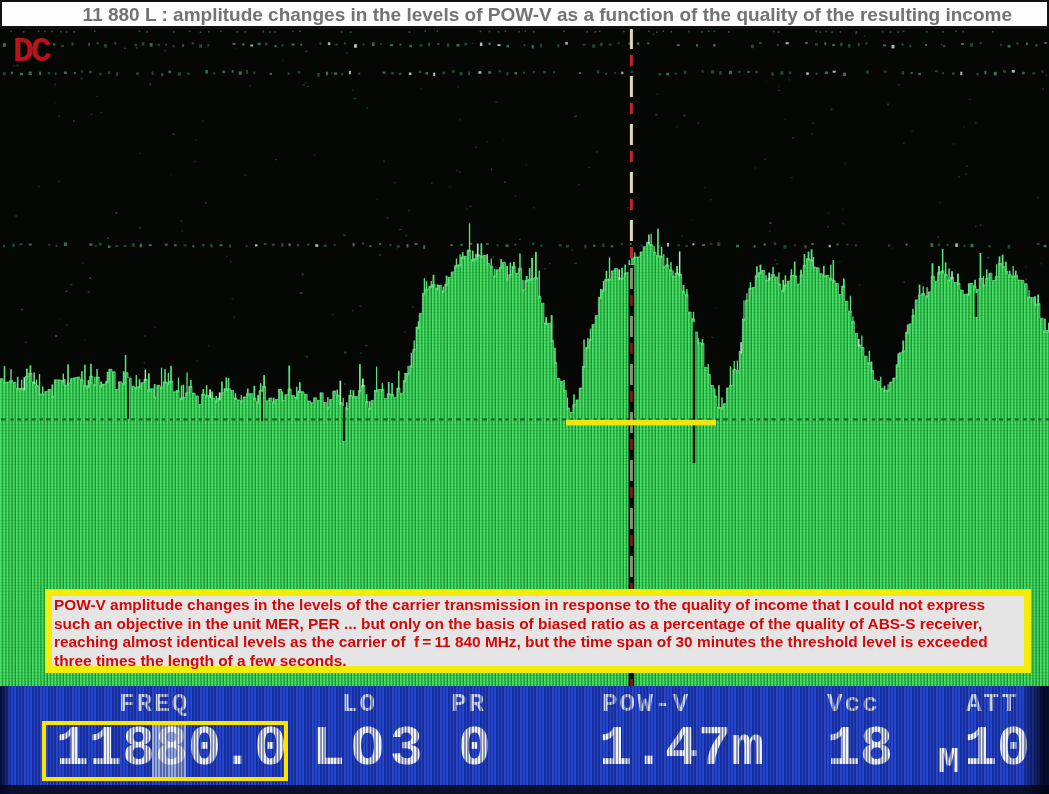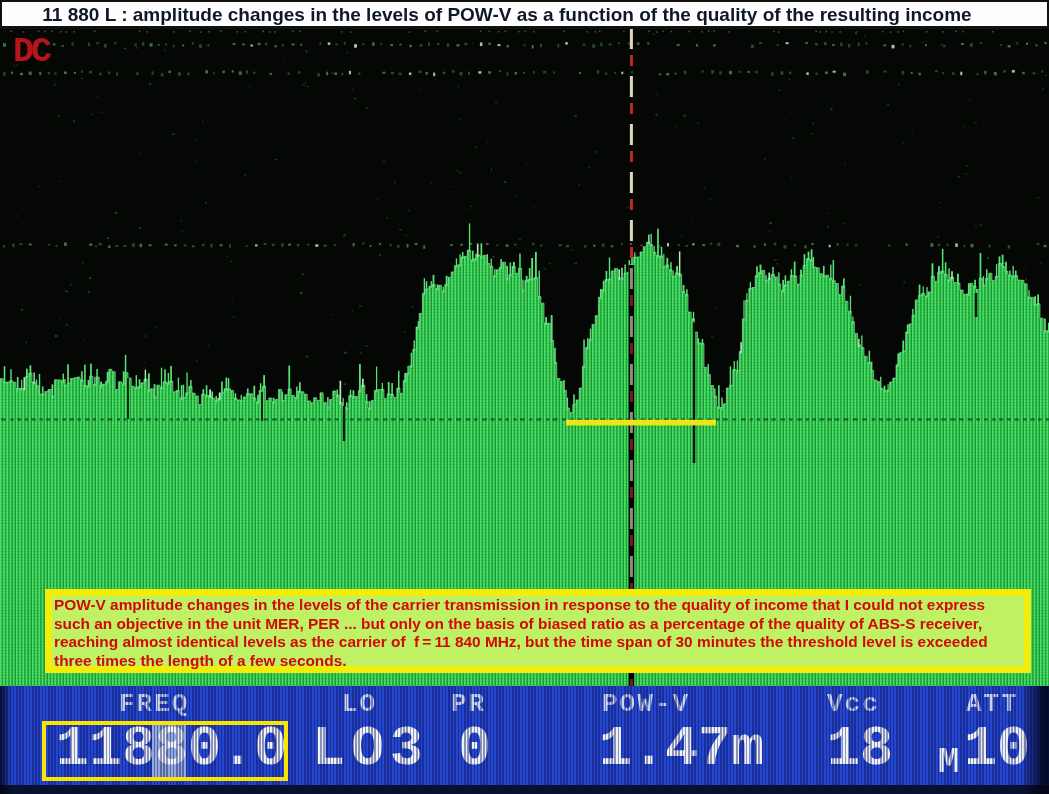--- a/index.html
+++ b/index.html
@@ -1,18 +1,18 @@
 <!DOCTYPE html>
 <html><head><meta charset="utf-8"><style>
 html,body{margin:0;padding:0;background:#000;width:1049px;height:794px;overflow:hidden}
 *{box-sizing:border-box}
 #page{position:relative;width:1049px;height:794px;font-family:"Liberation Sans",sans-serif}
 #banner{position:absolute;left:0;top:0;width:1049px;height:29px;background:#fefefe;border:2px solid #111;border-bottom:3px solid #111;z-index:5}
-#banner div{position:absolute;left:0;top:2px;width:1010px;text-align:center;font-size:19px;font-weight:bold;color:#0f172a;white-space:nowrap}
-#infobox{position:absolute;left:45px;top:589px;width:986px;height:84px;background:#bef264;border:7px solid #f4ec09;z-index:4}
+#banner div{position:absolute;left:0;top:2px;width:1010px;text-align:right;font-size:19px;font-weight:bold;color:#737373;white-space:nowrap}
+#infobox{position:absolute;left:45px;top:589px;width:986px;height:84px;background:#e5e5e5;border:7px solid #f4ec09;z-index:4}
 #infobox div{position:absolute;left:2px;top:0px;font-size:15.4px;line-height:18.7px;font-weight:bold;color:#d40808;white-space:nowrap}
 #bar{position:absolute;left:0;top:686px;width:1049px;height:108px;background:#2546ce;z-index:6;font-family:"Liberation Mono",monospace;font-weight:bold}
 #bar .lab{position:absolute;top:3px;font-size:26px;letter-spacing:2px;color:#c9d4f0;white-space:nowrap}
 #bar .val{position:absolute;top:36px;font-size:55px;line-height:1;color:#eef2fc;white-space:nowrap}
 #cursor{position:absolute;left:152px;top:38px;width:34px;height:57px;background:#93a9e2}
 #fbox{position:absolute;left:42px;top:35px;width:246px;height:60px;border:4px solid #fbe400;z-index:9}
 #stripes{position:absolute;left:0;top:0;width:1049px;height:99px;background:repeating-linear-gradient(90deg,rgba(6,10,74,0.42) 0 1.6px,rgba(255,255,255,0) 1.6px 3.2px);z-index:8}
 #botstrip{position:absolute;left:0;top:99px;width:1049px;height:9px;background:#0a1130;z-index:8}
 #baredges{position:absolute;left:0;top:0;width:1049px;height:108px;background:linear-gradient(90deg,rgba(2,4,20,0.8) 0,rgba(2,4,20,0) 12px,rgba(2,4,20,0) 1022px,rgba(2,4,20,0.85) 1043px);z-index:10}
 .mM{font-size:36px}

